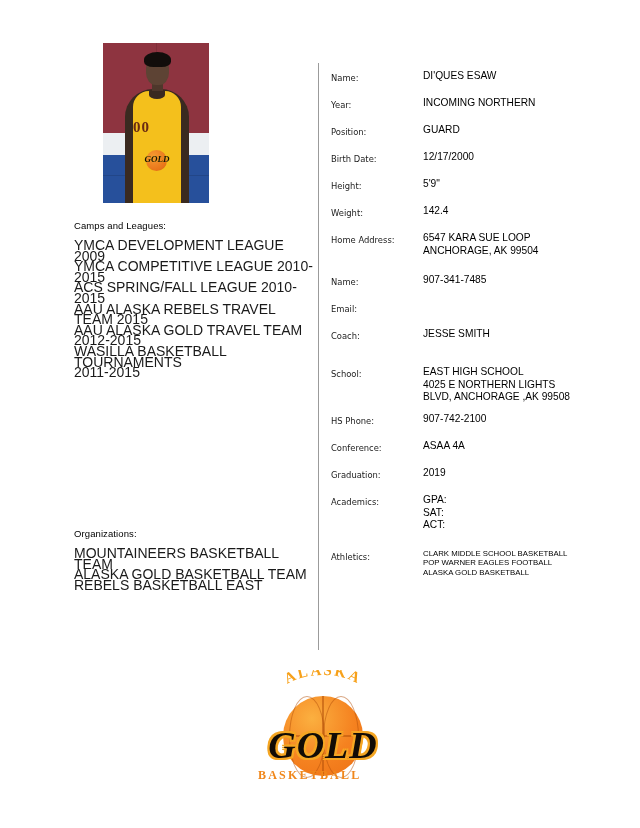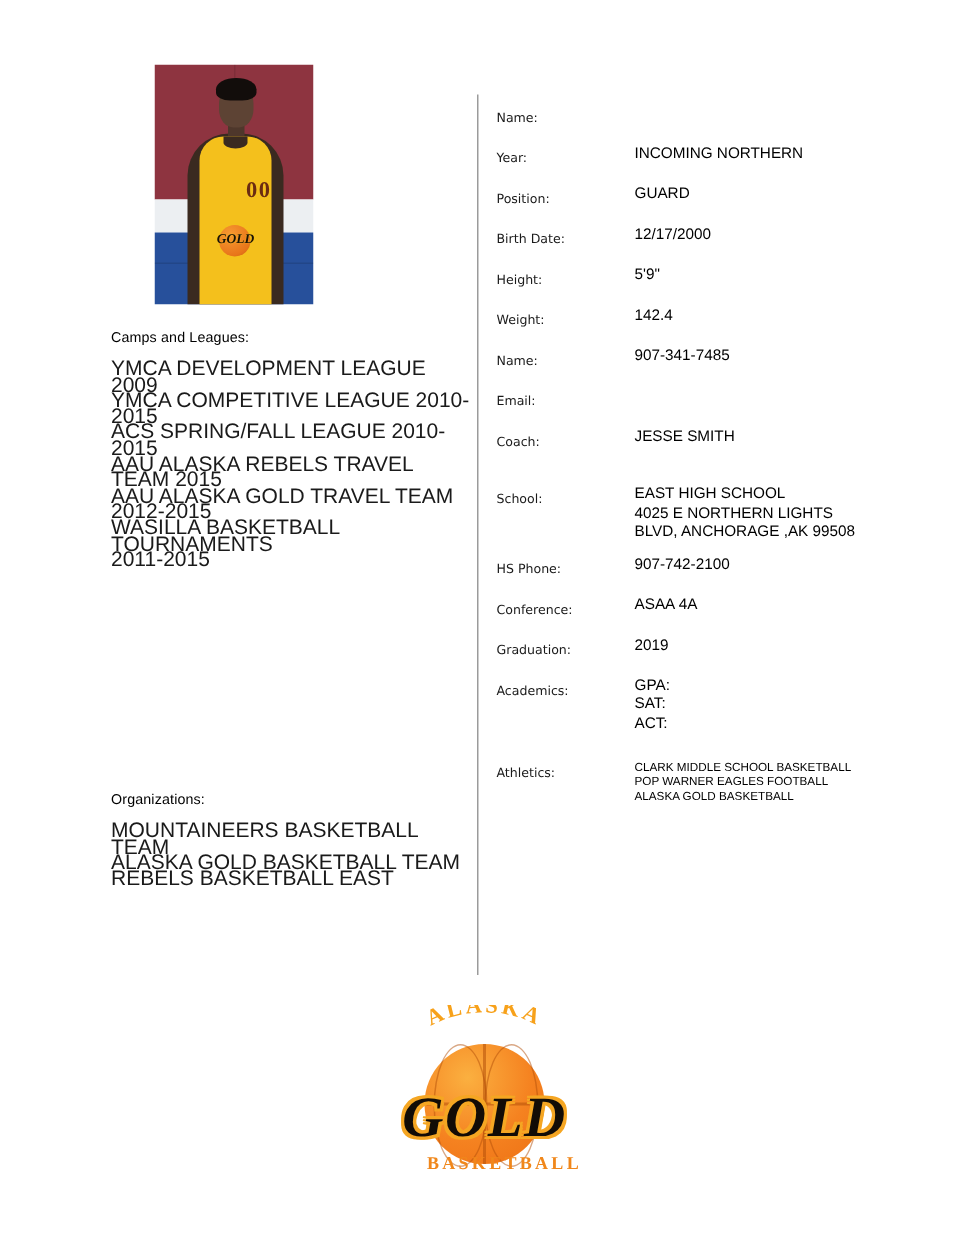--- a/index.html
+++ b/index.html
@@ -115,21 +115,21 @@
     position: absolute;
     left: 16px; top: 0;
     width: 16px; height: 8px;
     background: #3a2a20;
     border-radius: 0 0 50% 50%;
   }
   .fig-number {
     position: absolute;
     left: 0; top: 28px;
     width: 48px;
-    text-align: right;
+    text-align: left;
     font-family: "Liberation Serif", serif;
     font-weight: bold;
     font-size: 15px;
     letter-spacing: 1px;
     color: #6a2b12;
     z-index: 7;
   }
   .fig-jersey-logo {
     position: absolute;
     left: 10px; top: 54px;
@@ -303,21 +303,21 @@
        0 2px 0 #f5a623, 0 -2px 0 #f5a623,
        2px 2px 0 #f5a623, -2px -2px 0 #f5a623,
        2px -2px 0 #f5a623, -2px 2px 0 #f5a623;
     line-height: 1;
   }
   .logo-basketball {
     position: absolute;
     left: 0;
     top: 100px;
     width: 130px;
-    text-align: right;
+    text-align: left;
     font-family: "Liberation Serif", serif;
     font-weight: bold;
     font-size: 12px;
     letter-spacing: 2.2px;
     color: #f0871b;
   }
 </style>
 </head>
 <body>
 
@@ -362,20 +362,21 @@
       <li>REBELS BASKETBALL EAST</li>
     </ul>
   </div>
 
   <div class="divider"></div>
 
   <div class="info">
 
     <div class="info-row">
       <div class="info-label">Name:</div>
+      <div class="info-value">DI'QUES ESAW</div>
     </div>
 
     <div class="info-row">
       <div class="info-label">Year:</div>
       <div class="info-value">INCOMING NORTHERN</div>
     </div>
 
     <div class="info-row">
       <div class="info-label">Position:</div>
       <div class="info-value">GUARD</div>
@@ -389,20 +390,25 @@
     <div class="info-row">
       <div class="info-label">Height:</div>
       <div class="info-value">5'9"</div>
     </div>
 
     <div class="info-row">
       <div class="info-label">Weight:</div>
       <div class="info-value">142.4</div>
     </div>
 
+    <div class="info-row loose">
+      <div class="info-label">Home Address:</div>
+      <div class="info-value">6547 KARA SUE LOOP
+ANCHORAGE, AK 99504</div>
+    </div>
 
     <div class="info-row">
       <div class="info-label">Name:</div>
       <div class="info-value">907-341-7485</div>
     </div>
 
     <div class="info-row">
       <div class="info-label">Email:</div>
     </div>
 

